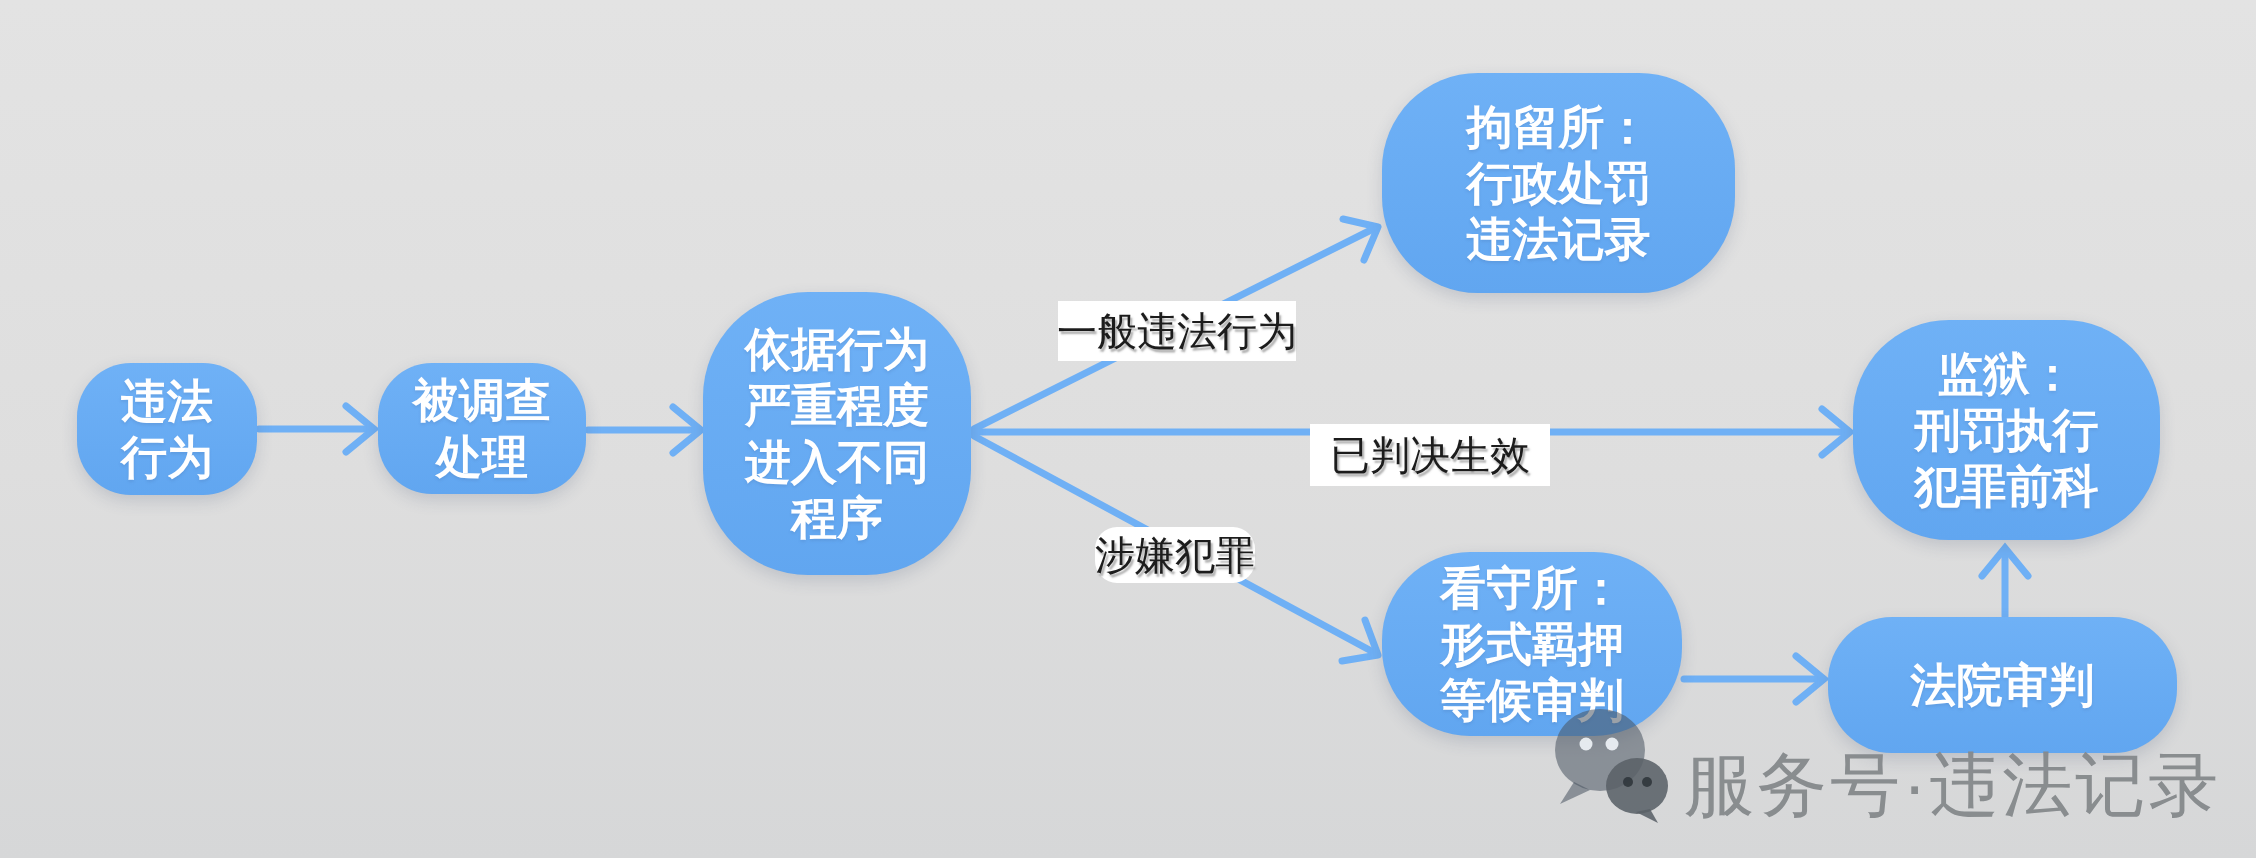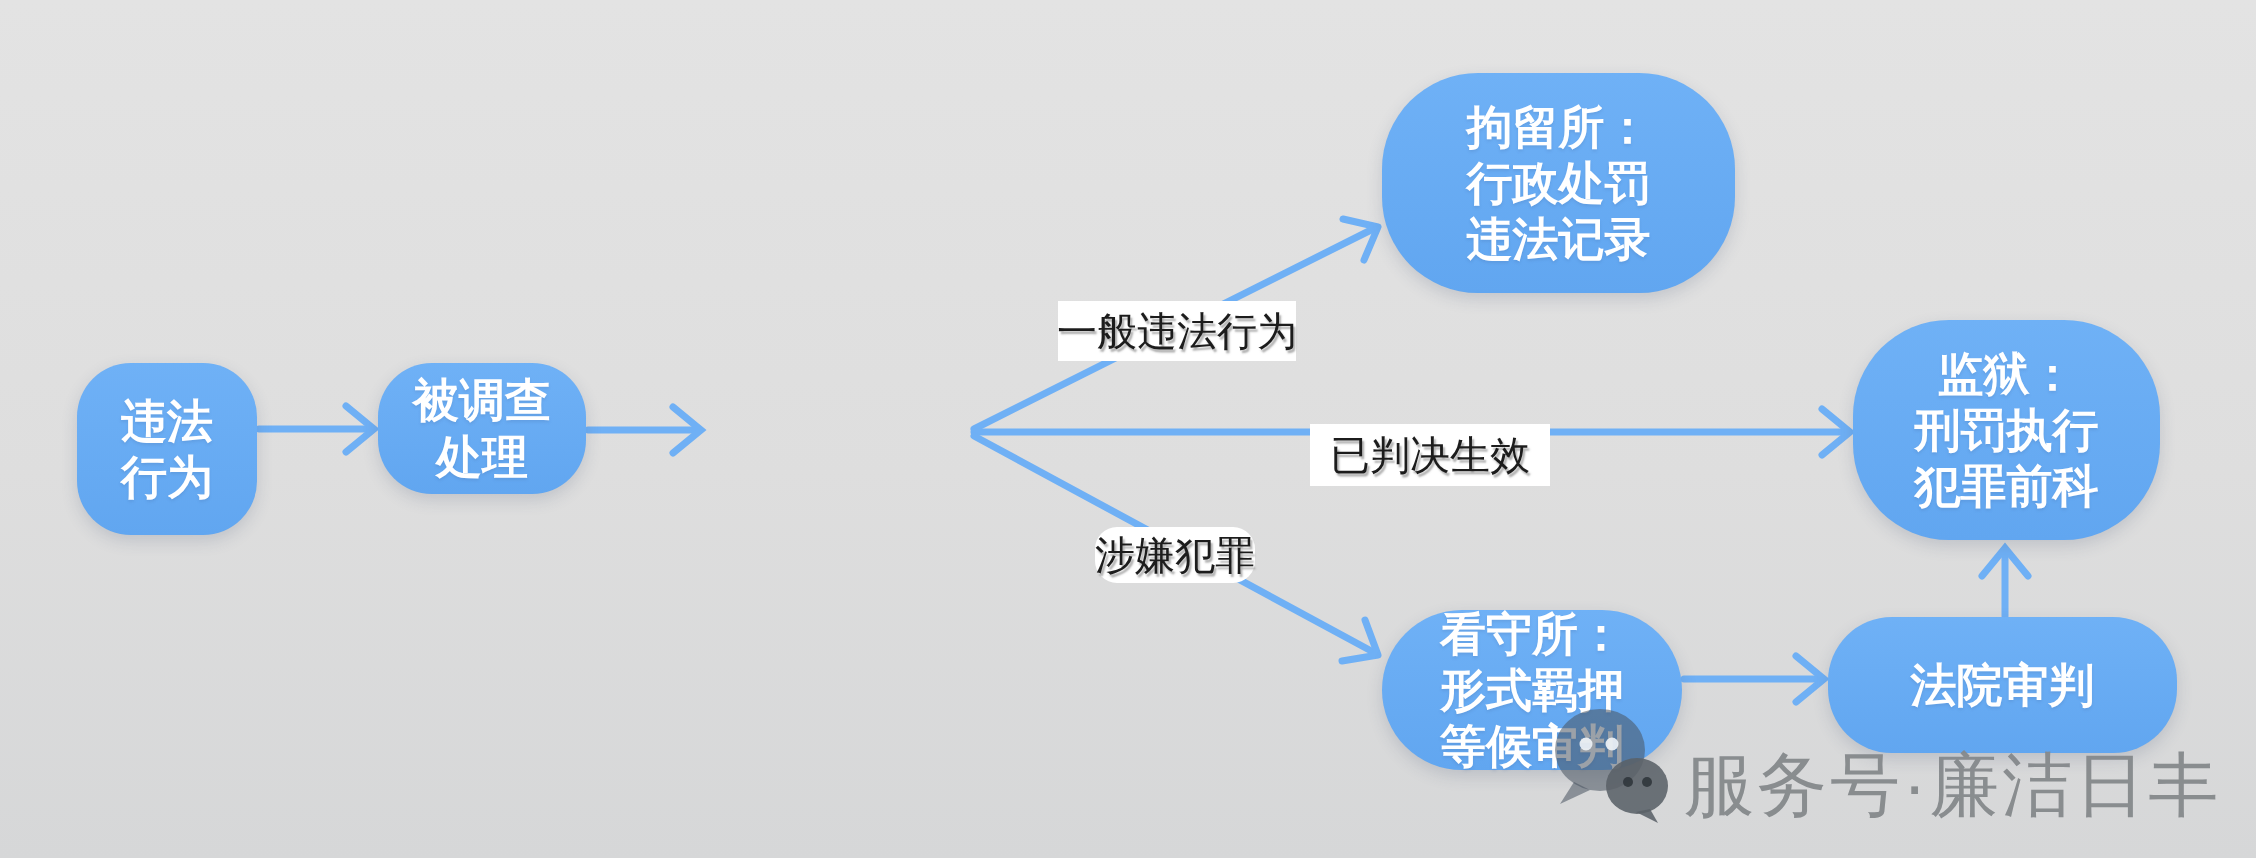--- a/index.html
+++ b/index.html
@@ -88,36 +88,40 @@
       <path class="edge" d="M1684 679 L1821 679"></path>
       <path class="edge" d="M1796 656 L1824 679 L1796 702"></path>
     </g>
 
     <g>
       <path class="edge" d="M2005 616 L2005 552"></path>
       <path class="edge" d="M1982 576 L2005 548 L2028 576"></path>
     </g>
   </svg>
 
-  <div class="node f46" style="left:77px;top:363px;width:180px;height:172px;border-radius:54px;">违法
+  <div class="node f46" style="left:77px;top:363px;width:180px;height:132px;border-radius:54px;">违法
 行为</div>
 
   <div class="node f46" style="left:378px;top:363px;width:208px;height:131px;border-radius:54px;">被调查
 处理</div>
 
+  <div class="node f46" style="left:703px;top:292px;width:268px;height:283px;border-radius:105px;">依据行为
+严重程度
+进入不同
+程序</div>
 
   <div class="node f46" style="left:1382px;top:73px;width:353px;height:220px;border-radius:96px;">拘留所：
 行政处罚
 违法记录</div>
 
   <div class="node f46" style="left:1853px;top:320px;width:307px;height:220px;border-radius:96px;">监狱：
 刑罚执行
 犯罪前科</div>
 
-  <div class="node f46" style="left:1382px;top:610px;width:300px;height:160px;border-radius:88px;">看守所：
+  <div class="node f46" style="left:1382px;top:552px;width:300px;height:184px;border-radius:88px;">看守所：
 形式羁押
 等候审判</div>
 
   <div class="node f46" style="left:1828px;top:617px;width:349px;height:136px;border-radius:64px;">法院审判</div>
 
   <div class="edge-label" style="left:1058px;top:301px;width:238px;height:60px;">一般违法行为</div>
 
   <div class="edge-label" style="left:1310px;top:424px;width:240px;height:62px;">已判决生效</div>
 
   <div class="edge-label" style="left:1095px;top:527px;width:160px;height:56px;border-radius:22px;">涉嫌犯罪</div>
@@ -126,16 +130,16 @@
     <svg width="118" height="126" viewBox="0 0 118 126">
       <ellipse cx="48" cy="52" rx="45" ry="41" fill="rgba(72,84,97,0.55)"></ellipse>
       <path d="M22 84 L8 106 L38 92 Z" fill="rgba(72,84,97,0.55)"></path>
       <circle cx="34" cy="46" r="6.5" fill="rgba(238,242,246,0.92)"></circle>
       <circle cx="60" cy="46" r="6.5" fill="rgba(238,242,246,0.92)"></circle>
       <ellipse cx="85" cy="88" rx="31" ry="28" fill="rgba(90,97,104,0.88)"></ellipse>
       <path d="M98 111 L106 125 L84 114 Z" fill="rgba(90,97,104,0.88)"></path>
       <circle cx="76" cy="84" r="5" fill="rgba(48,54,60,0.9)"></circle>
       <circle cx="95" cy="84" r="5" fill="rgba(48,54,60,0.9)"></circle>
     </svg>
-    <div class="watermark-text">服务号·廉洁日丰</div>
+    <div class="watermark-text">服务号·违法记录</div>
   </div>
 
 </div>
 
 </body></html>

